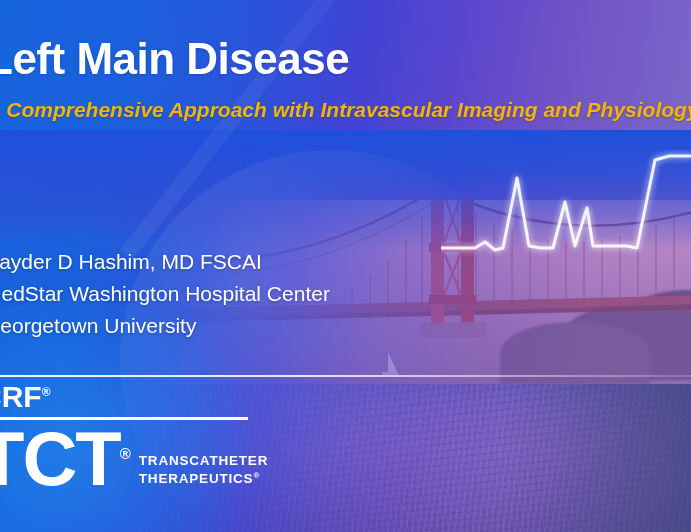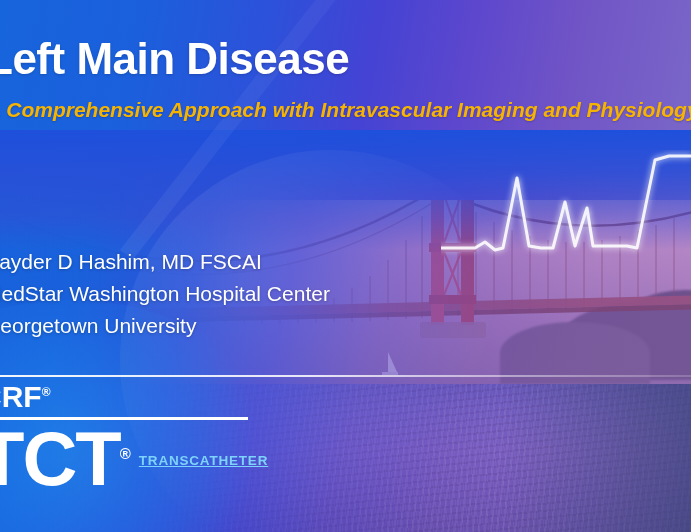--- a/index.html
+++ b/index.html
@@ -219,28 +219,27 @@
   .tct {
     color: #ffffff;
     font-size: 76px;
     font-weight: bold;
     line-height: .92;
     letter-spacing: -2px;
     padding-left: 0px;
   }
   .tct sup { font-size: 15px; vertical-align: super; font-weight: bold; }
   .tctwords {
-    color: #7dd3fc;
+    color: #ffffff;
     font-size: 13.5px;
     font-weight: bold;
     letter-spacing: .8px;
     line-height: 1.30;
     margin-left: 10px;
     margin-top: 28px;
-    text-decoration: underline;
   }
   .tctwords sup { font-size: 8px; vertical-align: super; }
 </style>
 </head>
 <body>
 
 <div id="slide">
 
   <div class="photo">
     <div class="sky"></div>
@@ -379,17 +378,18 @@
     <div class="crf">
       <span>CRF</span><sup>®</sup>
     </div>
     <div class="crf-rule"></div>
     <div class="tctrow">
       <div class="tct">
         <span>TCT</span><sup>®</sup>
       </div>
       <div class="tctwords">
         <div>TRANSCATHETER</div>
+        <div><span>THERAPEUTICS</span><sup>®</sup></div>
       </div>
     </div>
   </div>
 
 </div>
 
 </body></html>

